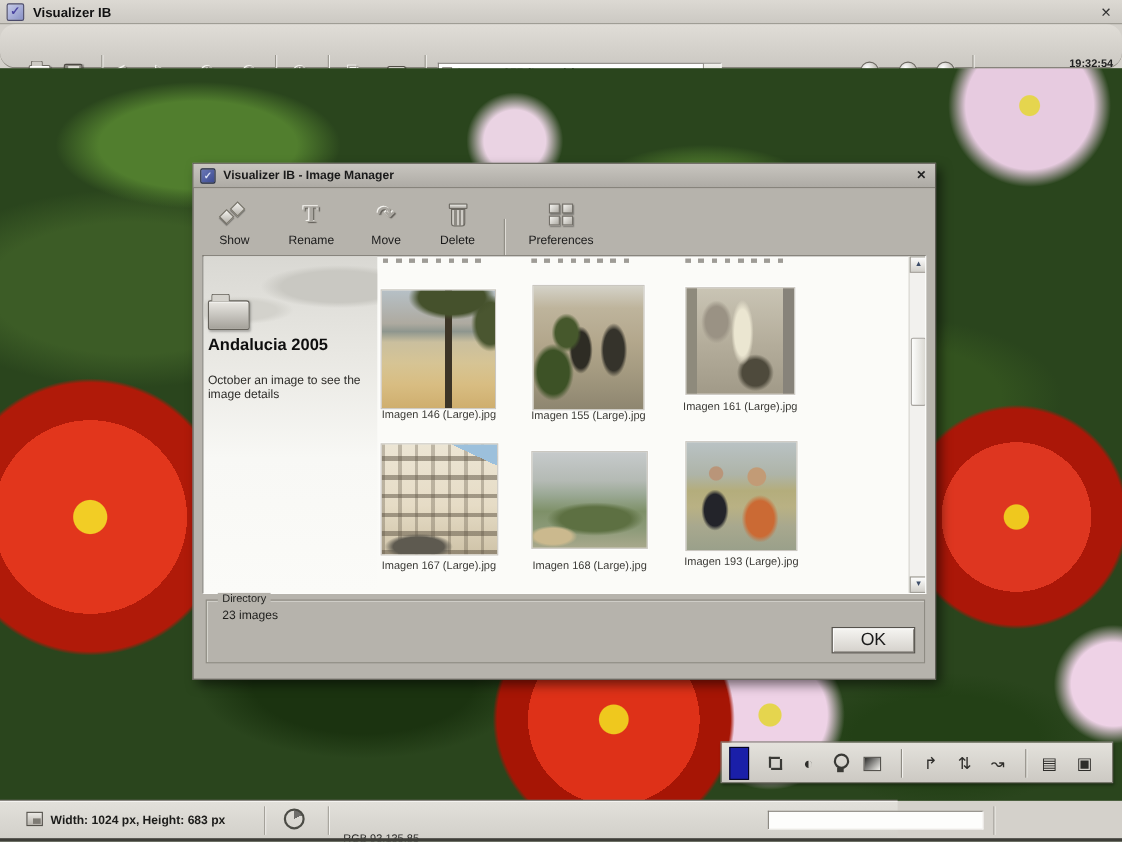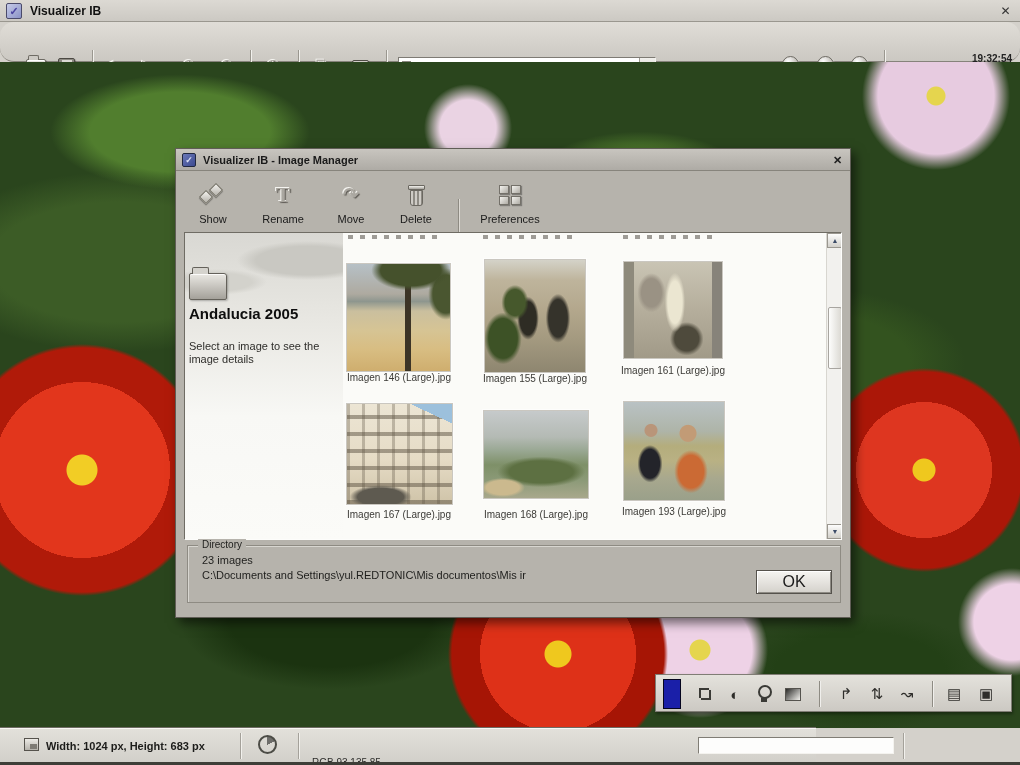--- a/index.html
+++ b/index.html
@@ -284,21 +284,21 @@
       </div>
     </div>
 
     <div class="abs dlg-content">
 
       <div class="abs sidebar">
         <div class="abs" style="left:4px; top:40px;">
             <span class="icon-folder-big" style="display:block;"></span>
           </div>
         <div class="abs folder-name">Andalucia 2005</div>
-        <div class="abs folder-hint">Select an image to see the image details</div>
+        <div class="abs folder-hint">October an image to see the image details</div>
       </div>
 
       <div class="abs clip-cap" style="left:163px; width:92px;"></div>
       <div class="abs clip-cap" style="left:298px; width:96px;"></div>
       <div class="abs clip-cap" style="left:438px; width:94px;"></div>
 
       <div class="abs thumb ph146" style="left:161px; top:30px; width:105px; height:109px;"></div>
       <div class="abs caption" style="left:155px; top:139px; width:118px;">Imagen 146 (Large).jpg</div>
       <div class="abs thumb ph155" style="left:299px; top:26px; width:102px; height:114px;"></div>
       <div class="abs caption" style="left:291px; top:140px; width:118px;">Imagen 155 (Large).jpg</div>
@@ -315,21 +315,20 @@
       <div class="abs scrollbar">
         <div class="scroll-btn" style="top:0;">▲</div>
         <div class="scroll-thumb"></div>
         <div class="scroll-btn" style="bottom:0;">▼</div>
       </div>
     </div>
 
     <div class="abs fieldset">
       <div class="abs legend">Directory</div>
       <div class="abs dir-count">23 images</div>
-      <div class="abs dir-path">C:\Documents and Settings\yul.REDTONIC\Mis documentos\Mis ir</div>
     </div>
     <div class="abs ok-btn">OK</div>
   </div>
 
   <div class="abs float-tb">
     <div class="swatch-blue"></div>
     <div class="ft-item" style="left:39px;">
         <span class="icon-crop"></span>
       </div>
     <div class="ft-item" style="left:69px;">

